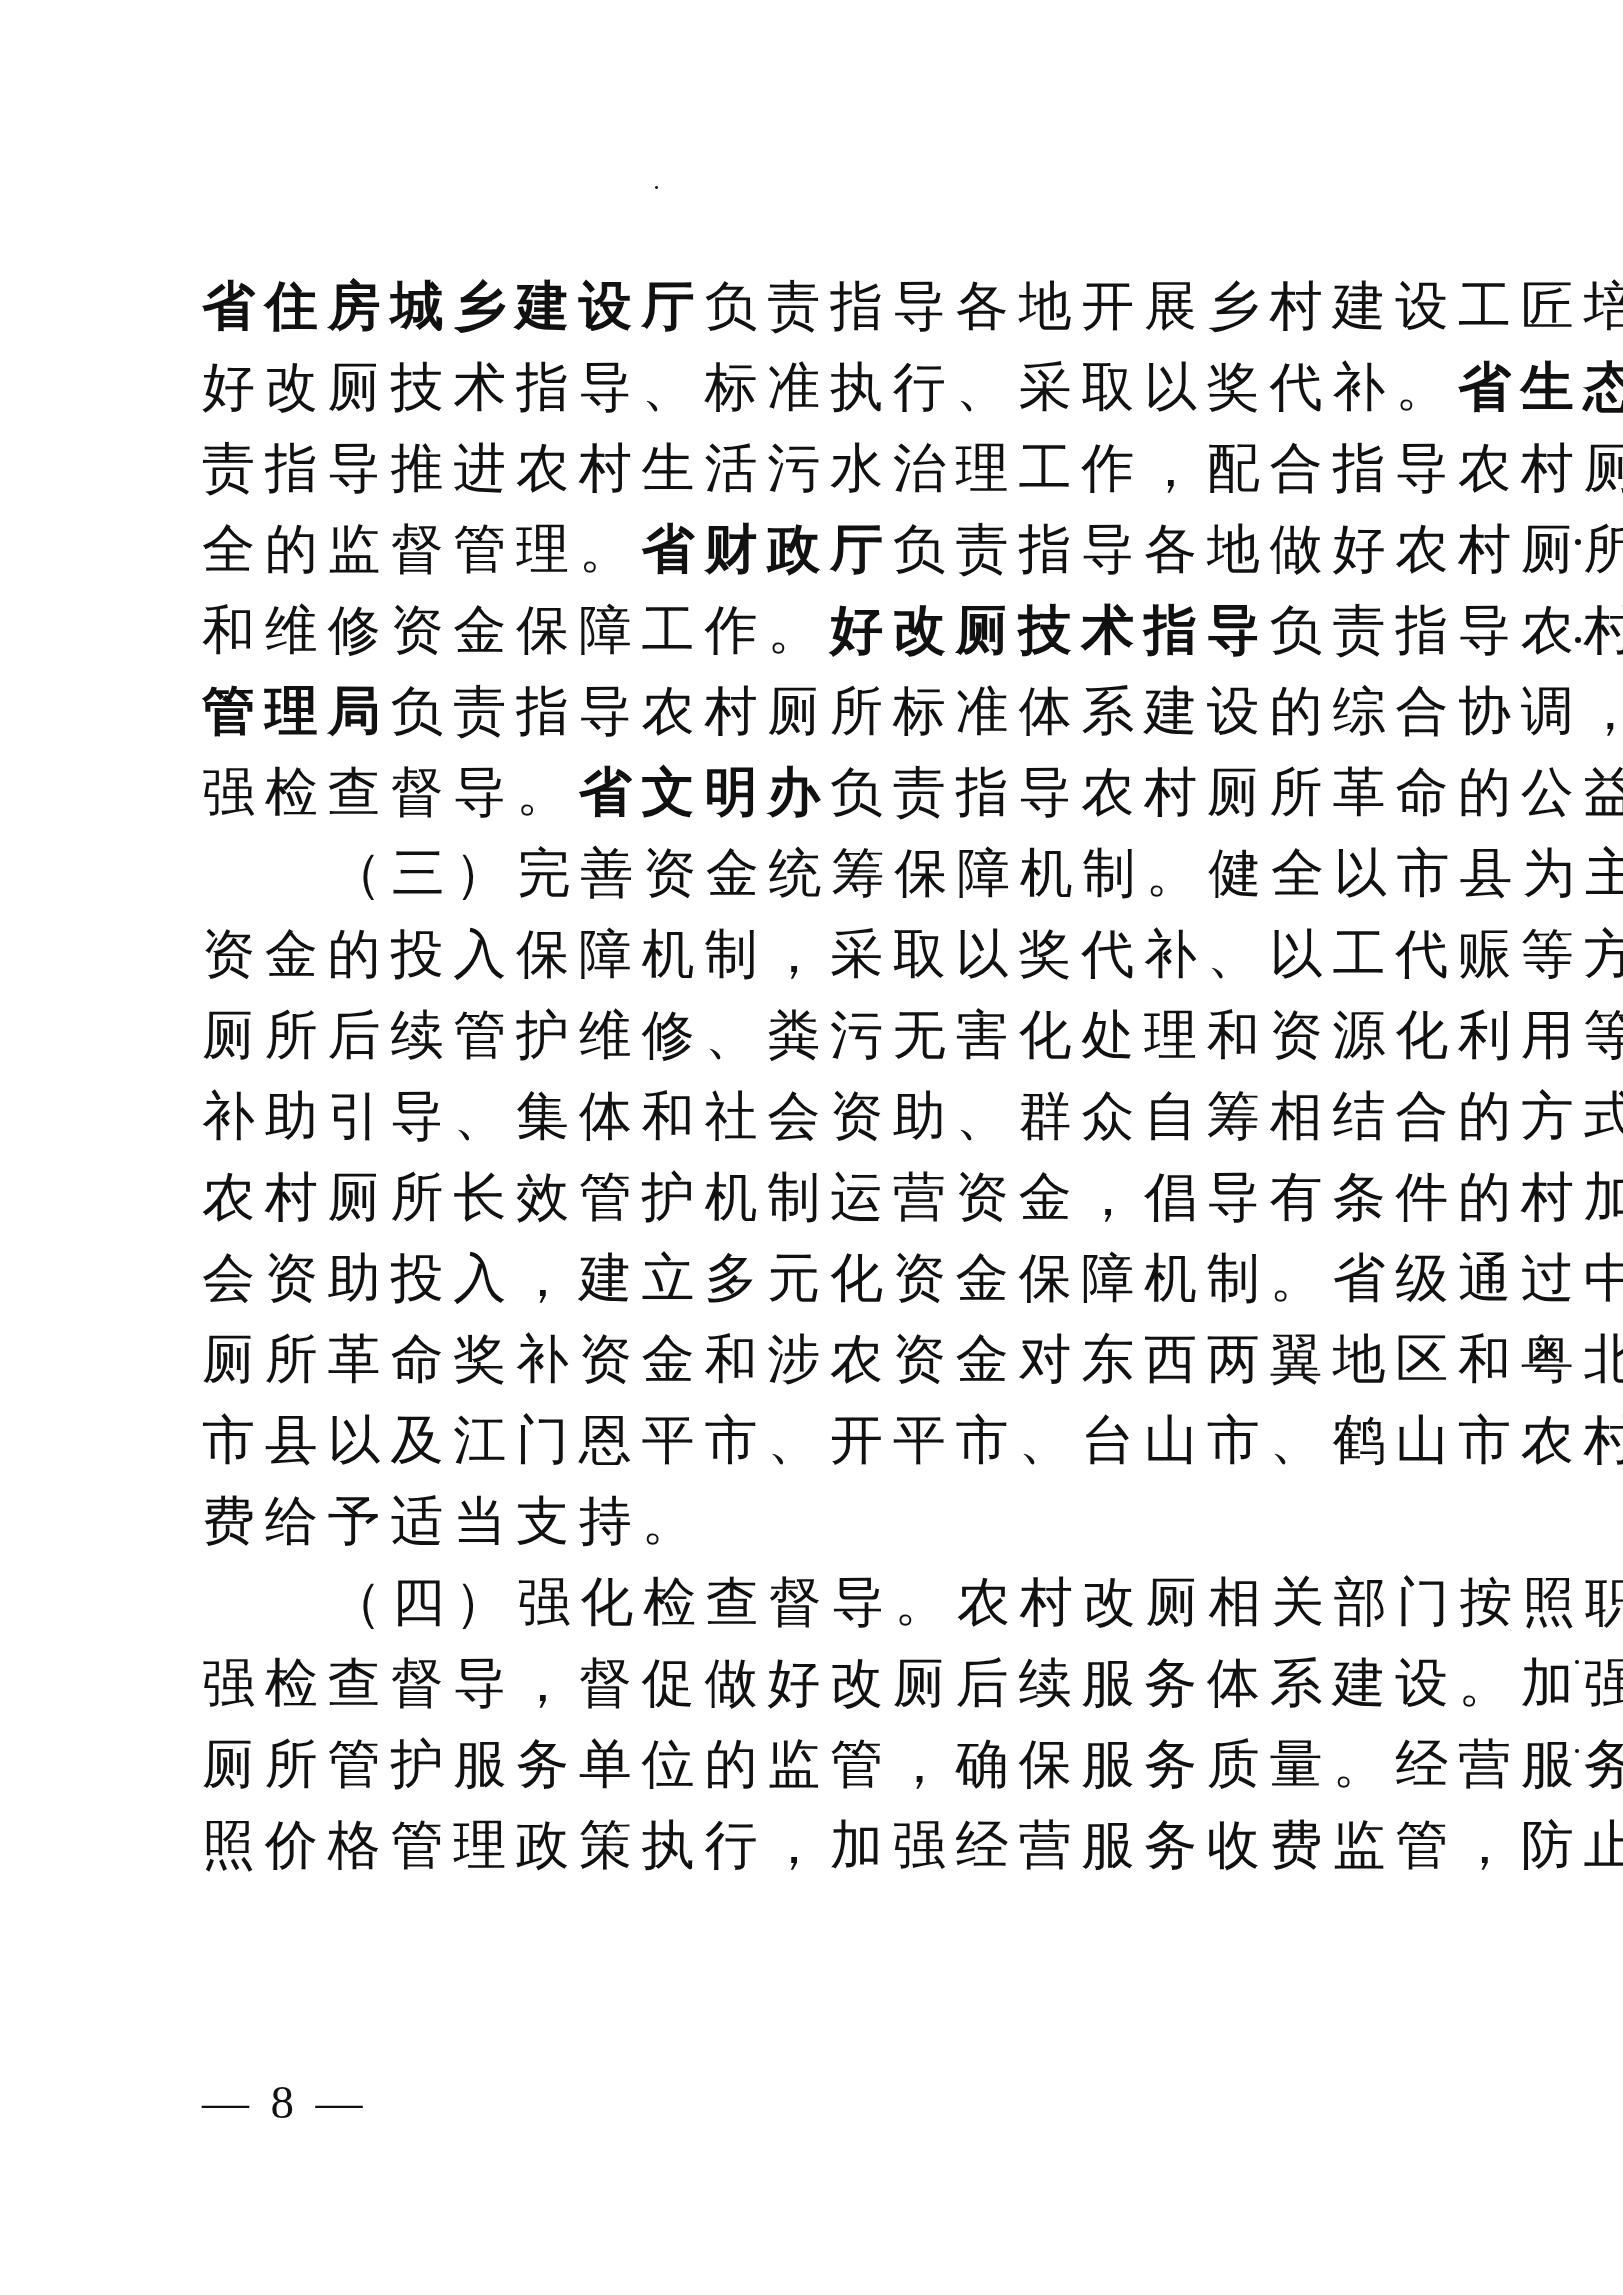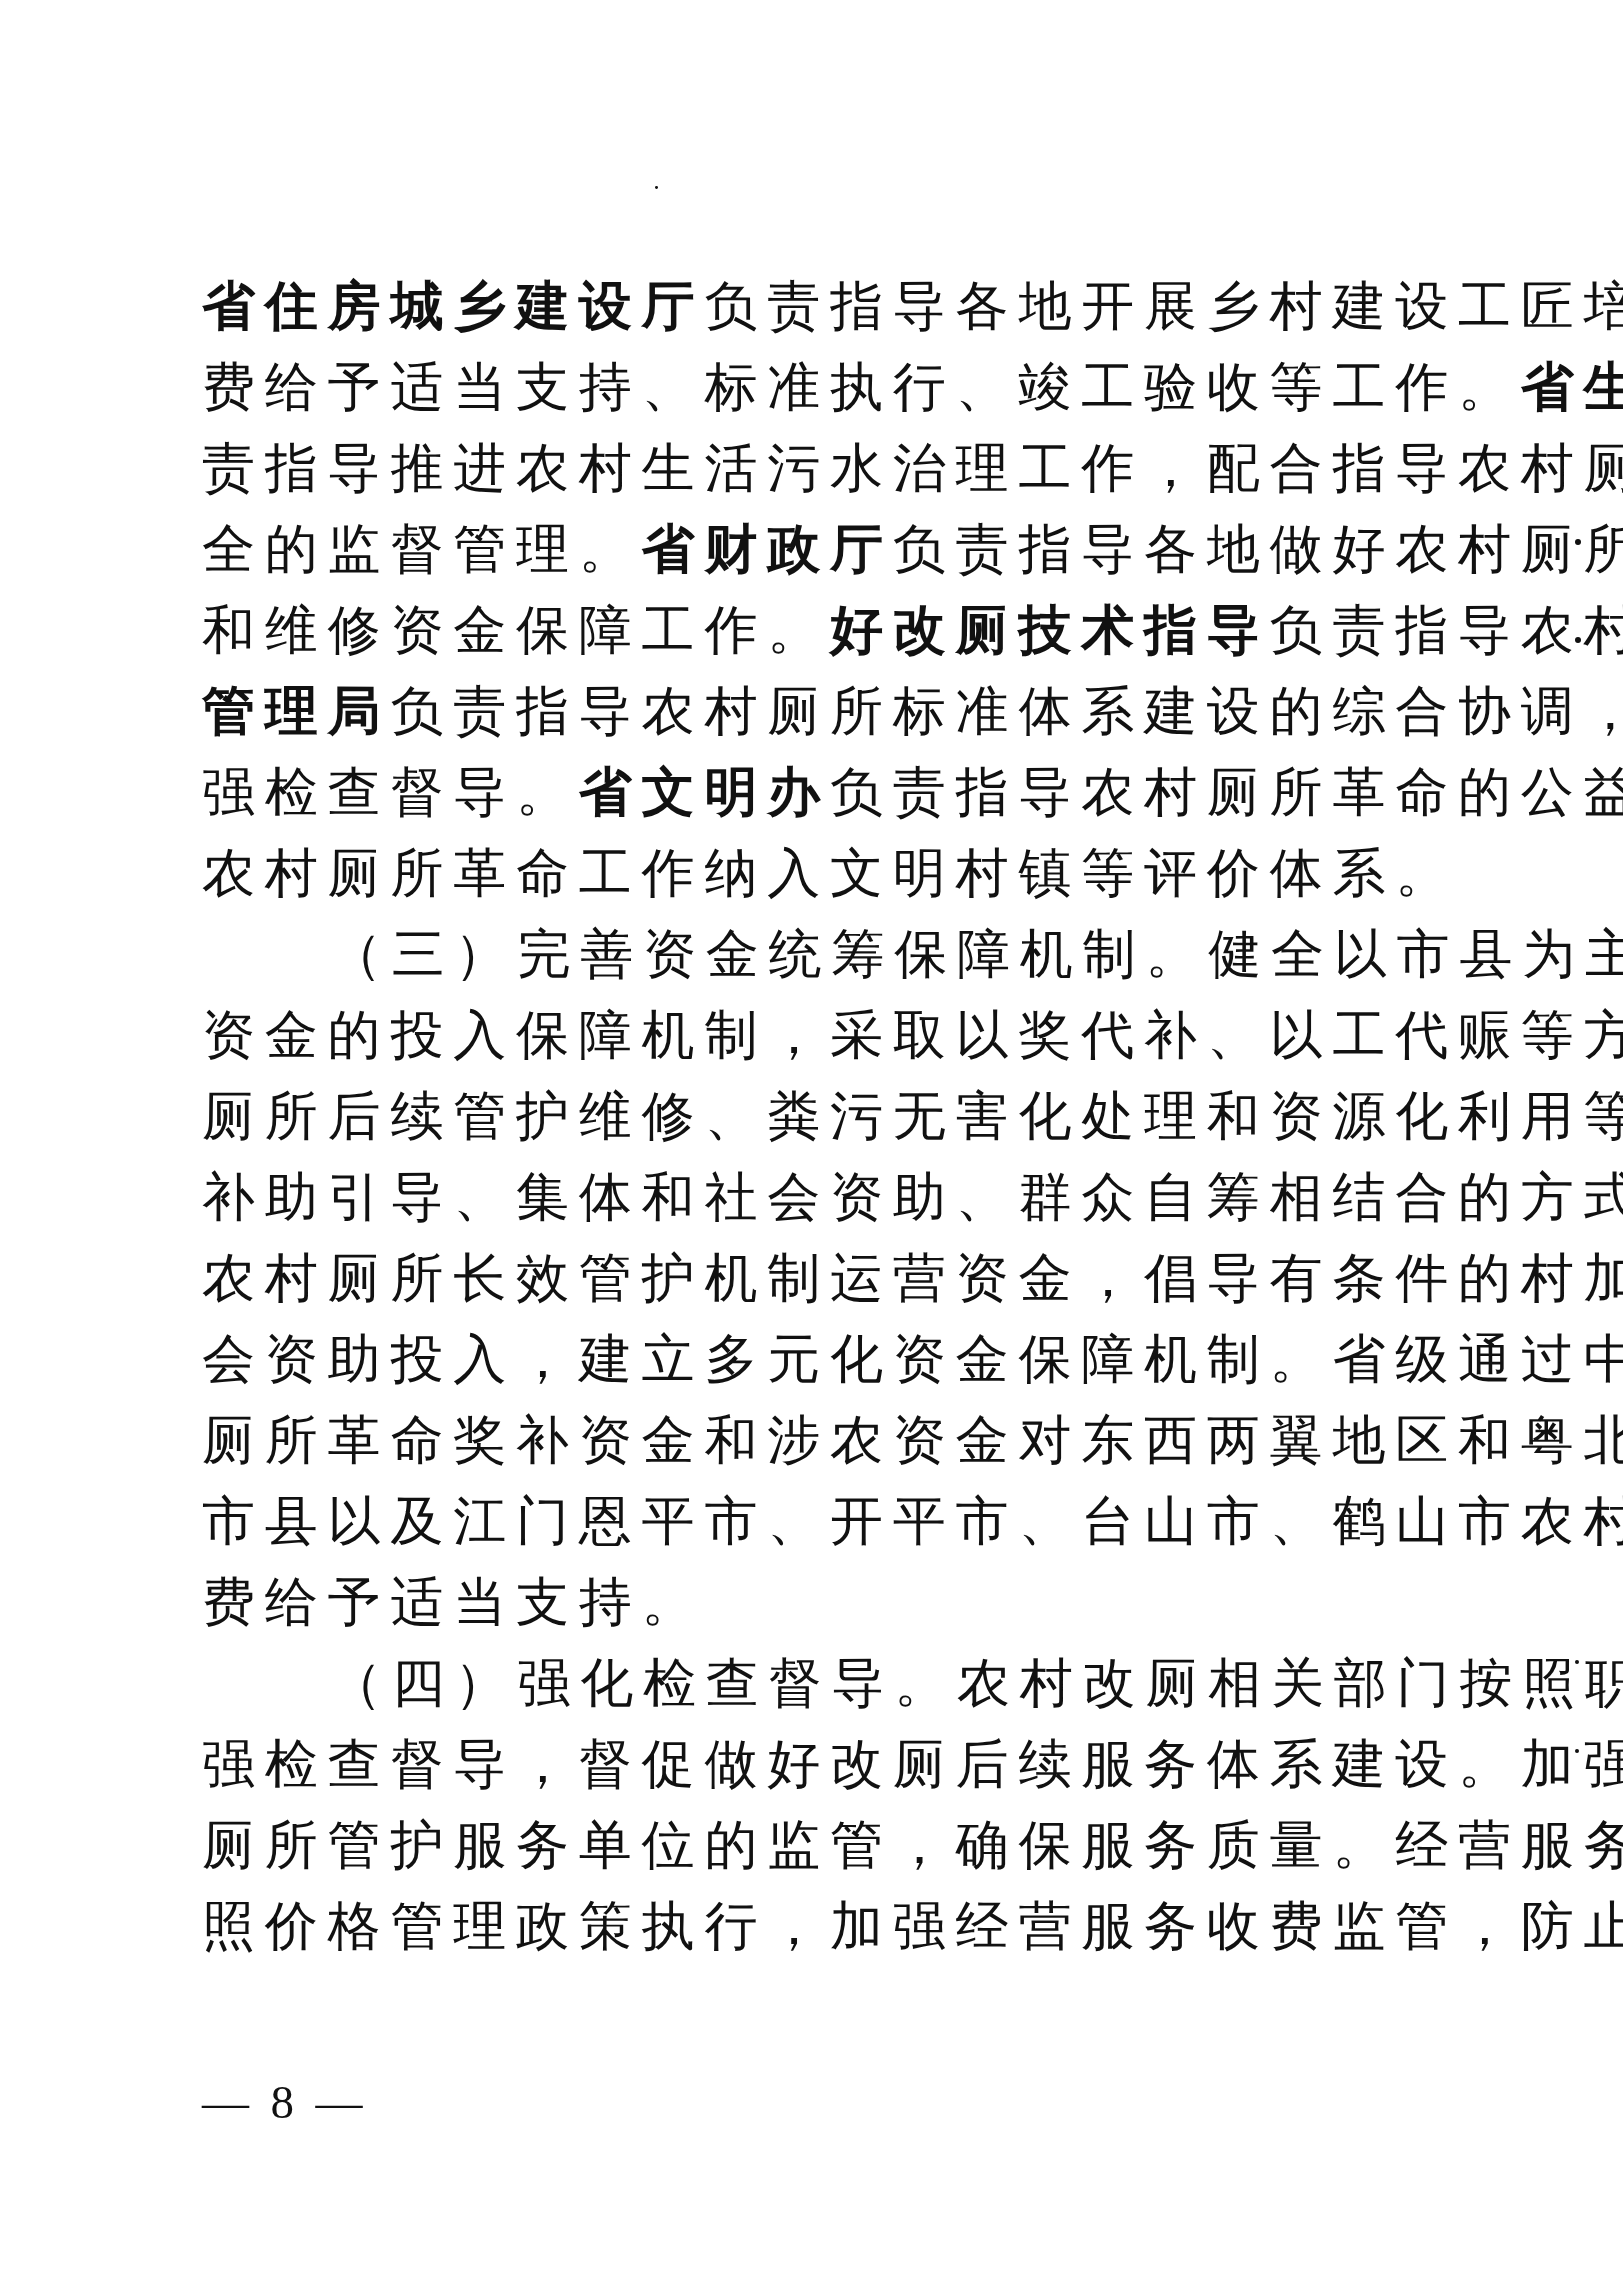--- a/index.html
+++ b/index.html
@@ -21,27 +21,26 @@
 
 <div class="page">
   <div class="speck" style="left:655px;top:186px;width:2.9px;height:2.9px;"></div>
   <div class="speck" style="left:1575px;top:539px;"></div>
   <div class="speck" style="left:1575px;top:637px;"></div>
   <div class="speck" style="left:1575px;top:1660px;width:3.9px;height:3.9px;"></div>
   <div class="speck" style="left:1575px;top:1749px;width:3.9px;height:3.9px;"></div>
 
   <div class="body-text" id="body">
       <div class="line"><b>省住房城乡建设厅</b><span>负责指导各地开展乡村建设工匠培训，配合做</span></div>
-      <div class="line"><span>费给予适当支持、标准执行、竣工验收等工作。</span><b>省生态环境厅</b></div>
+      <div class="line"><span>好改厕技术指导、标准执行、采取以奖代补。</span><b>省生态环境厅</b></div>
       <div class="line"><span>责指导推进农村生活污水治理工作，配合指导农村厕所革命与生</span></div>
       <div class="line"><span>全的监督管理。</span><b>省财政厅</b><span>负责指导各地做好农村厕所后续管护</span></div>
       <div class="line"><span>和维修资金保障工作。</span><b>好改厕技术指导</b><span>负责指导农村地区A级旅</span></div>
       <div class="line"><b>管理局</b><span>负责指导农村厕所标准体系建设的综合协调，产品质量安</span></div>
       <div class="line"><span>强检查督导。</span><b>省文明办</b><span>负责指导农村厕所革命的公益宣传，把</span></div>
-      <div class="line last"><span>农村厕所革命工作纳入文明村镇等评价体系。</span></div>
       <div class="line indent"><span>（三）完善资金统筹保障机制。健全以市县为主、统筹各方</span></div>
       <div class="line"><span>资金的投入保障机制，采取以奖代补、以工代赈等方式支持农村</span></div>
       <div class="line"><span>厕所后续管护维修、粪污无害化处理和资源化利用等，探索政府</span></div>
       <div class="line"><span>补助引导、集体和社会资助、群众自筹相结合的方式，多方筹集</span></div>
       <div class="line"><span>农村厕所长效管护机制运营资金，倡导有条件的村加大集体和社</span></div>
       <div class="line"><span>会资助投入，建立多元化资金保障机制。省级通过中央财政农村</span></div>
       <div class="line"><span>厕所革命奖补资金和涉农资金对东西两翼地区和粤北生态发展区</span></div>
       <div class="line"><span>市县以及江门恩平市、开平市、台山市、鹤山市农村厕所管护经</span></div>
       <div class="line last"><span>费给予适当支持。</span></div>
       <div class="line indent"><span>（四）强化检查督导。农村改厕相关部门按照职责分工，加</span></div>

